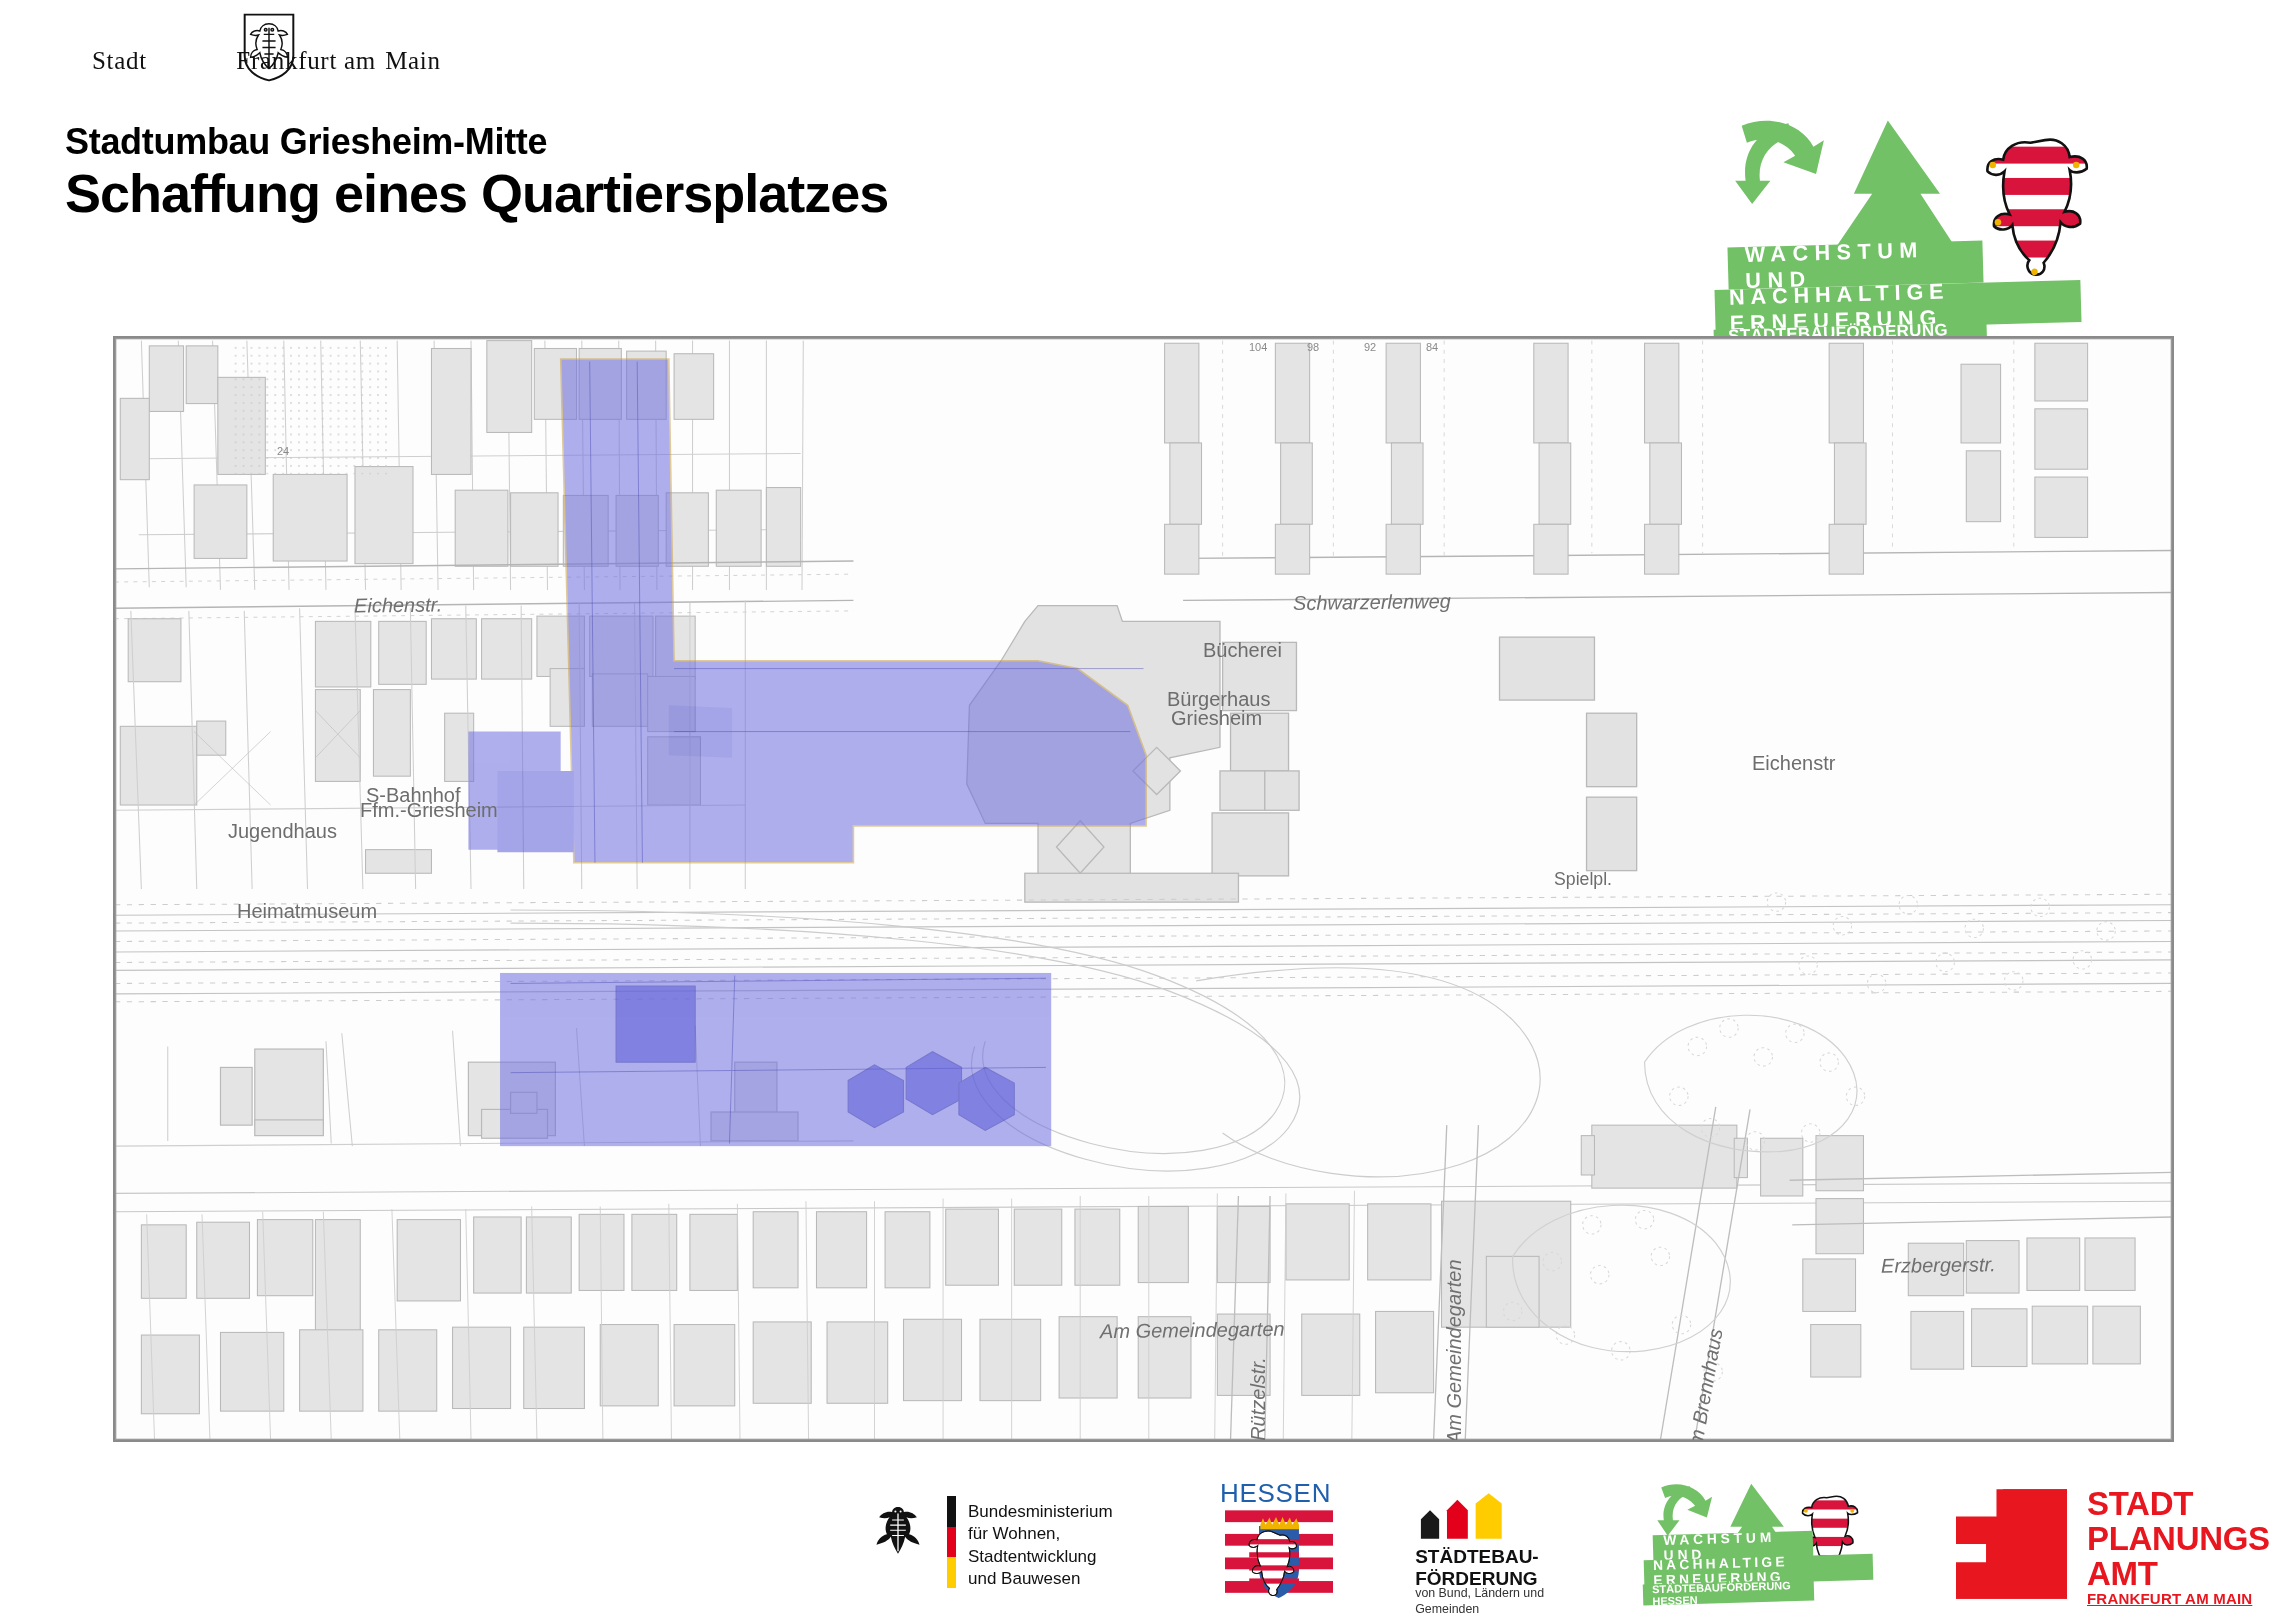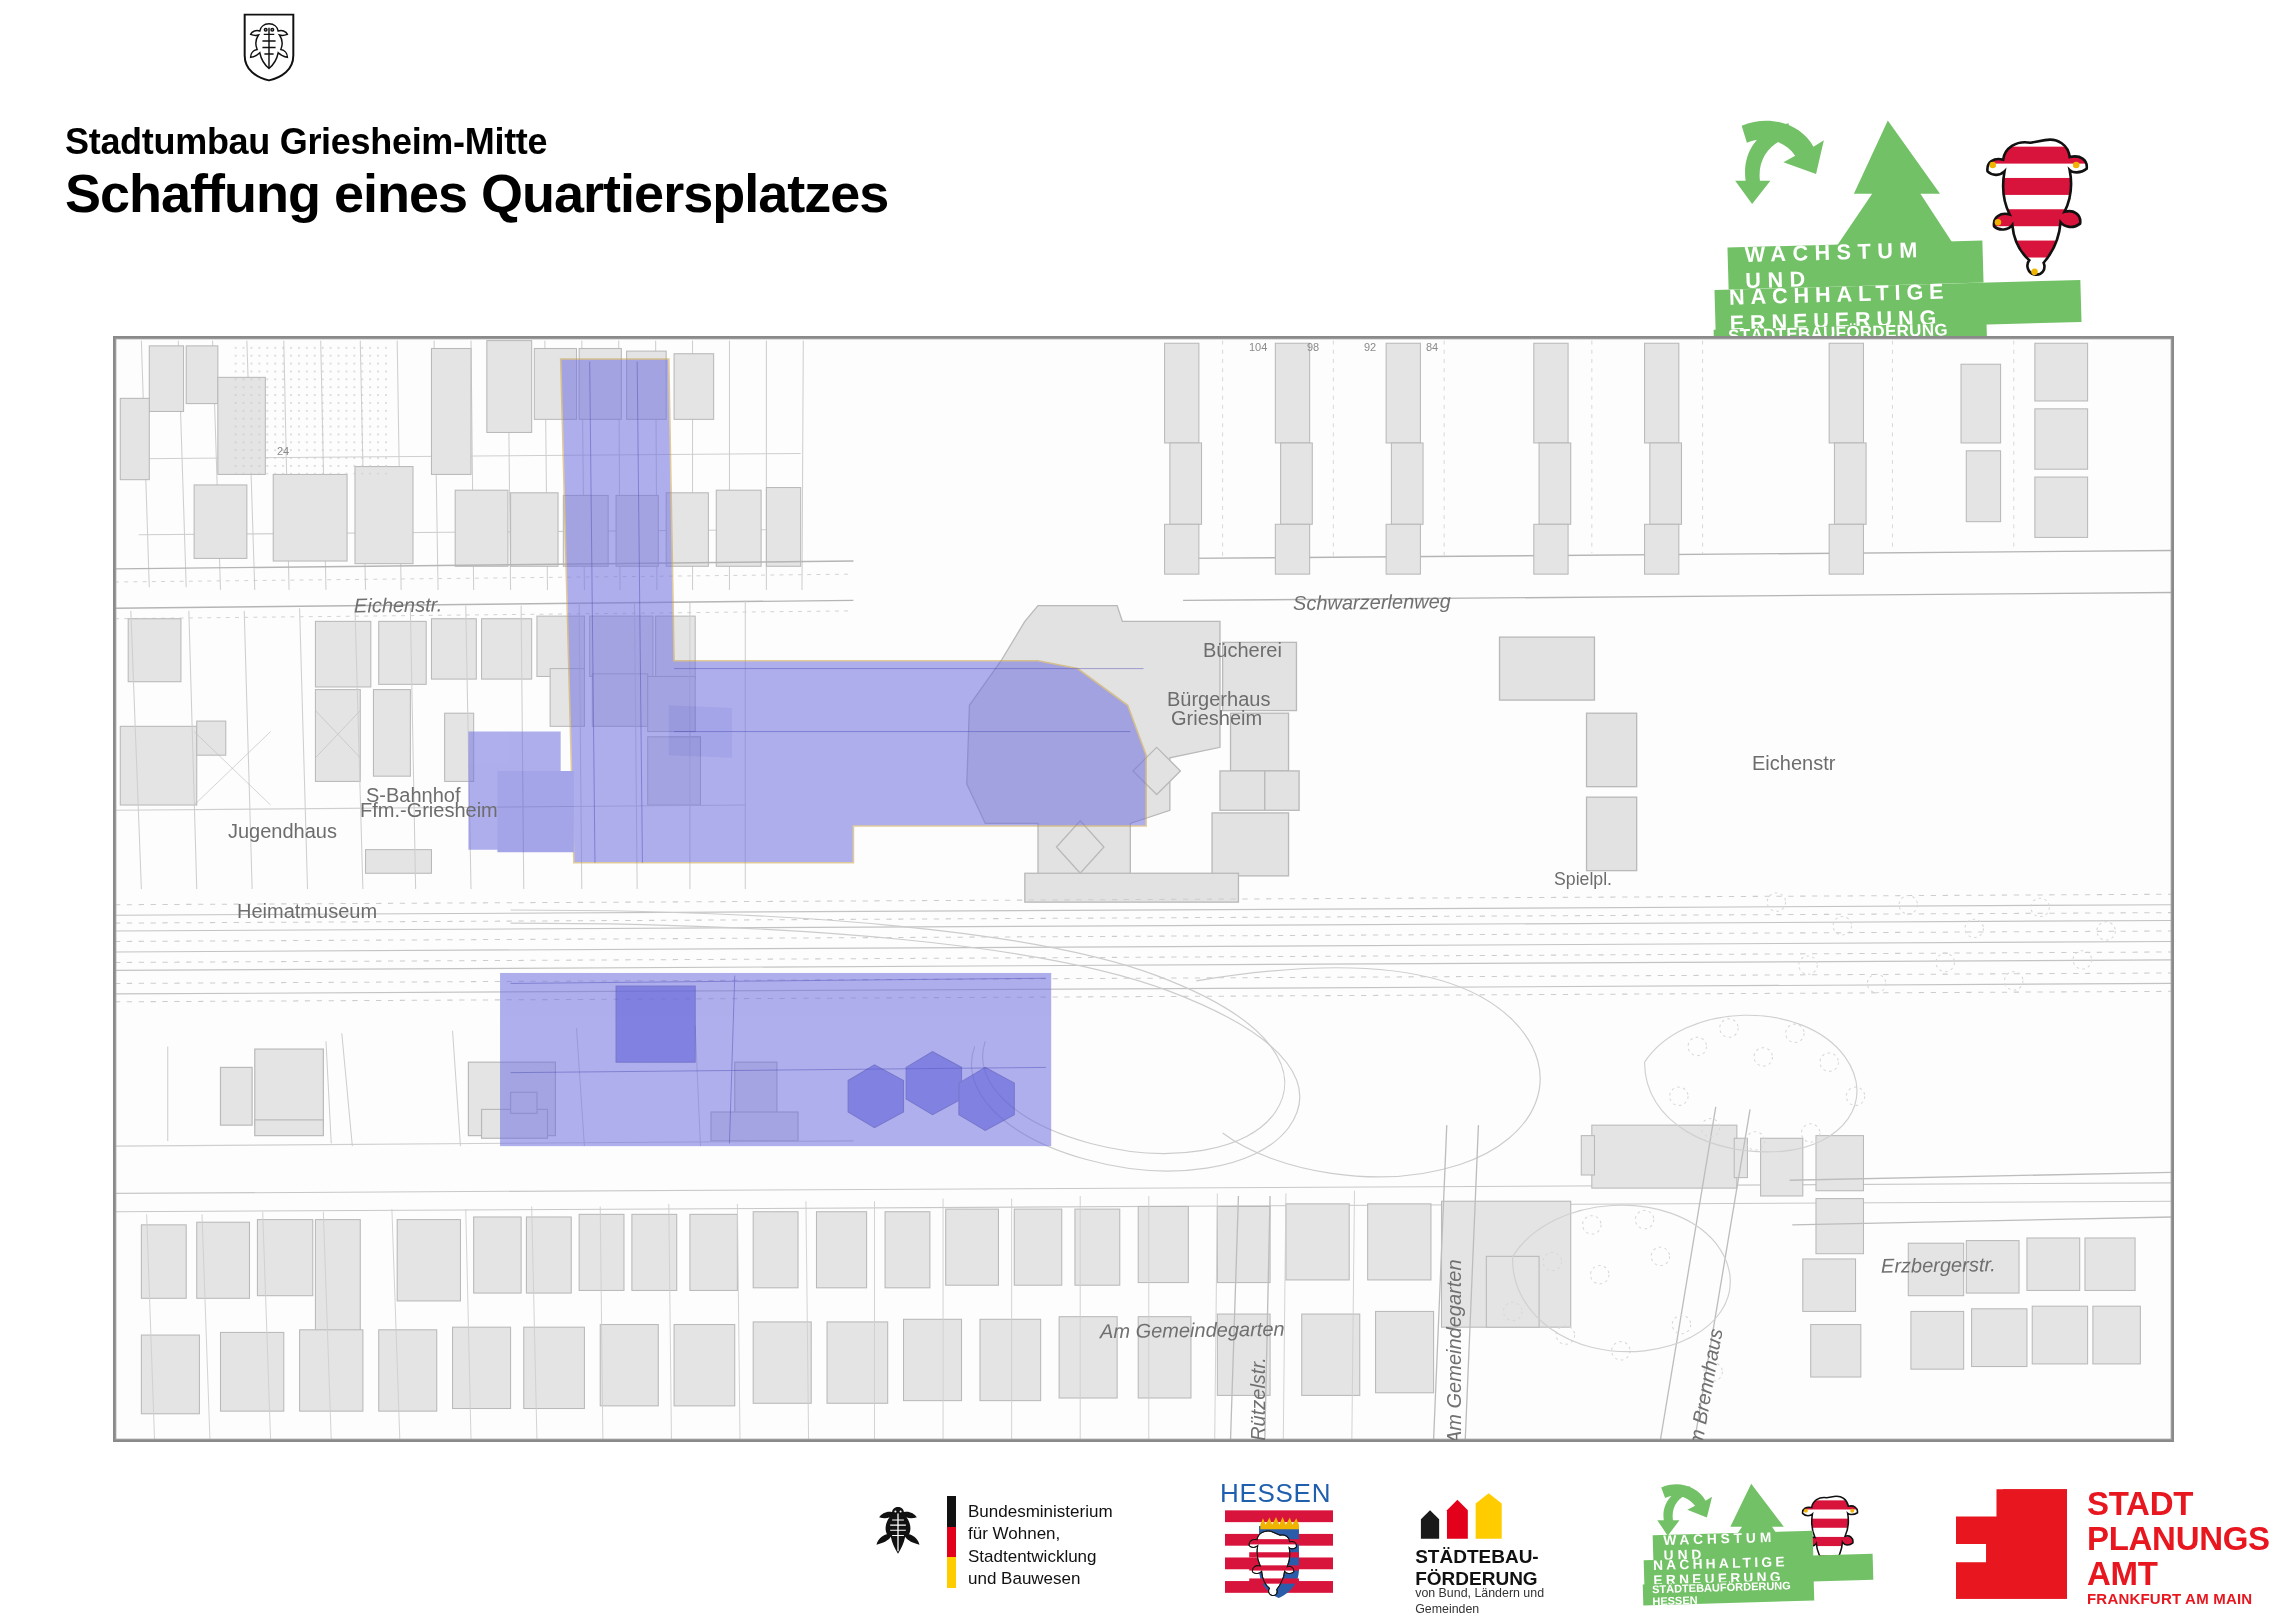--- a/index.html
+++ b/index.html
@@ -80,41 +80,47 @@
   .wsm-b3{left:7.9px;top:107px;width:171px;height:21px;font-size:11px;letter-spacing:0px;
       padding-left:9.2px;transform:rotate(-1.6deg);font-weight:700;}
   .wsm-arrow{position:absolute;left:21px;top:6.5px;width:150px;height:79px;}
   .wsm-lion{position:absolute;left:165px;top:15.7px;width:64px;height:84px;}
 
   #stadtplanung{left:1956px;width:301px;}
   #stadtplanung .mark{position:absolute;left:0;top:14.4px;width:111px;height:110px;}
   #stadtplanung .tx{position:absolute;left:131px;top:11.8px;font-size:33px;font-weight:bold;
       color:#e8161f;line-height:1.06;letter-spacing:-0.3px;}
   #stadtplanung .tx2{position:absolute;left:131px;top:115px;font-size:15px;font-weight:bold;
-      color:#e8161f;letter-spacing:0.2px;}
+      color:#e8161f;letter-spacing:0.2px;text-decoration:underline;}
 </style>
 </head>
 <body>
 
 <div id="header">
 
   <div id="city-logo">
     <svg class="crest" viewBox="0 0 82 108">
       <path d="M4 4 H78 V66 C78 88 60 100 41 104 C22 100 4 88 4 66 Z" fill="#ffffff" stroke="#111" stroke-width="3"></path>
       <g fill="none" stroke="#111" stroke-width="2.2">
         <path d="M41 18 C33 18 28 23 27 29 C22 27 15 29 13 34 C18 36 22 36 25 35
                  C21 41 20 50 23 57 C17 58 13 63 13 69 C19 68 24 65 27 62
                  C29 72 34 80 41 86 C48 80 53 72 55 62 C58 65 63 68 69 69
                  C69 63 65 58 59 57 C62 50 61 41 57 35 C60 36 64 36 69 34
                  C67 29 60 27 55 29 C54 23 49 18 41 18 Z"></path>
         <path d="M41 24 L41 84 M33 34 L49 34 M31 44 L51 44 M31 54 L51 54 M34 64 L48 64"></path>
         <circle cx="36" cy="27" r="2"></circle>
           <circle cx="46" cy="27" r="2"></circle>
       </g>
     </svg>
+    <div class="wordmark">
+      <span class="small">Stadt</span>
+      <span style="display:inline-block;width:71px"></span>
+      <span class="small">Frankfurt am</span>
+      <span class="small">Main</span>
+    </div>
   </div>
 
   <div id="title-sub">Stadtumbau Griesheim-Mitte</div>
   <div id="title-main">Schaffung eines Quartiersplatzes</div>
 
   <div id="wachstum-logo">
     <svg class="wl-arrowgrp" viewBox="0 0 380 210">
       <path d="M86 8 C40 16 14 52 20 96 L4 96 L30 132 L58 96 L42 96
                C38 64 56 38 86 30 Z" fill="#73c167"></path>
       <path d="M16 8 L108 8 L88 34 C64 42 50 62 52 84 L36 76 C32 44 48 20 16 8 Z" fill="#73c167" opacity="0"></path>

